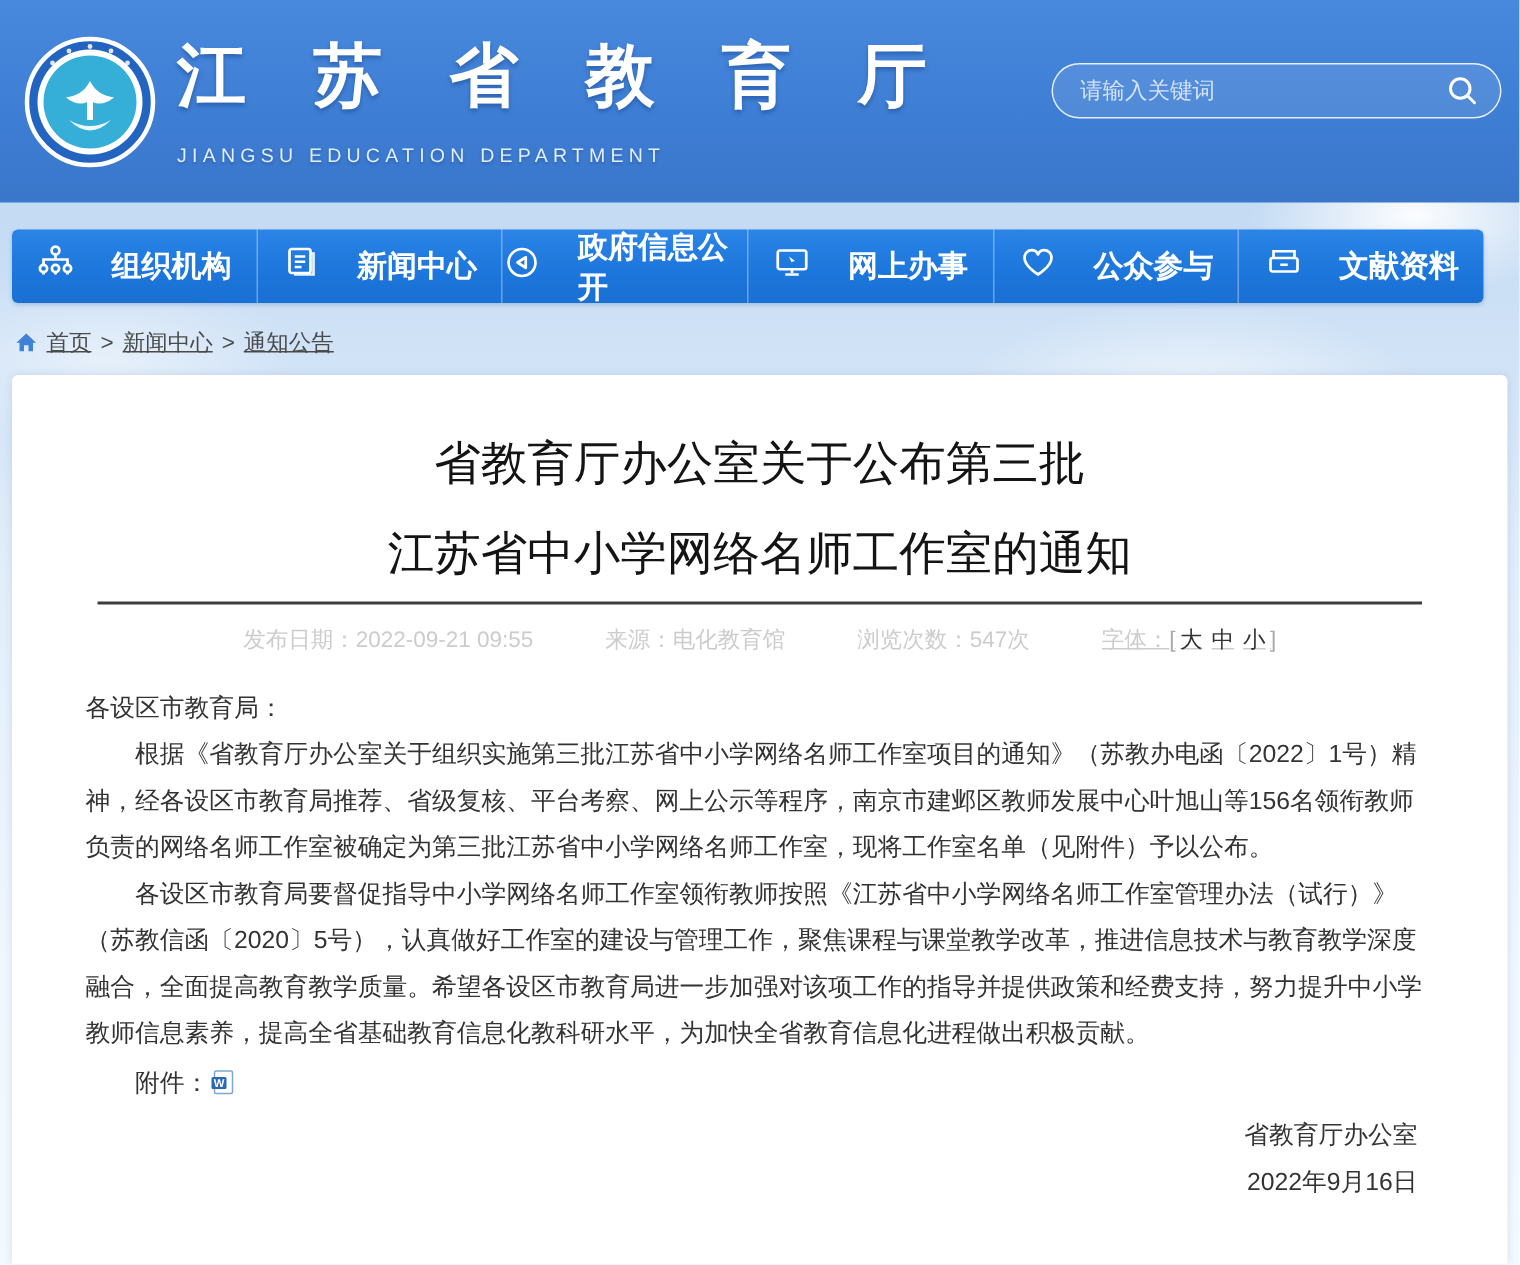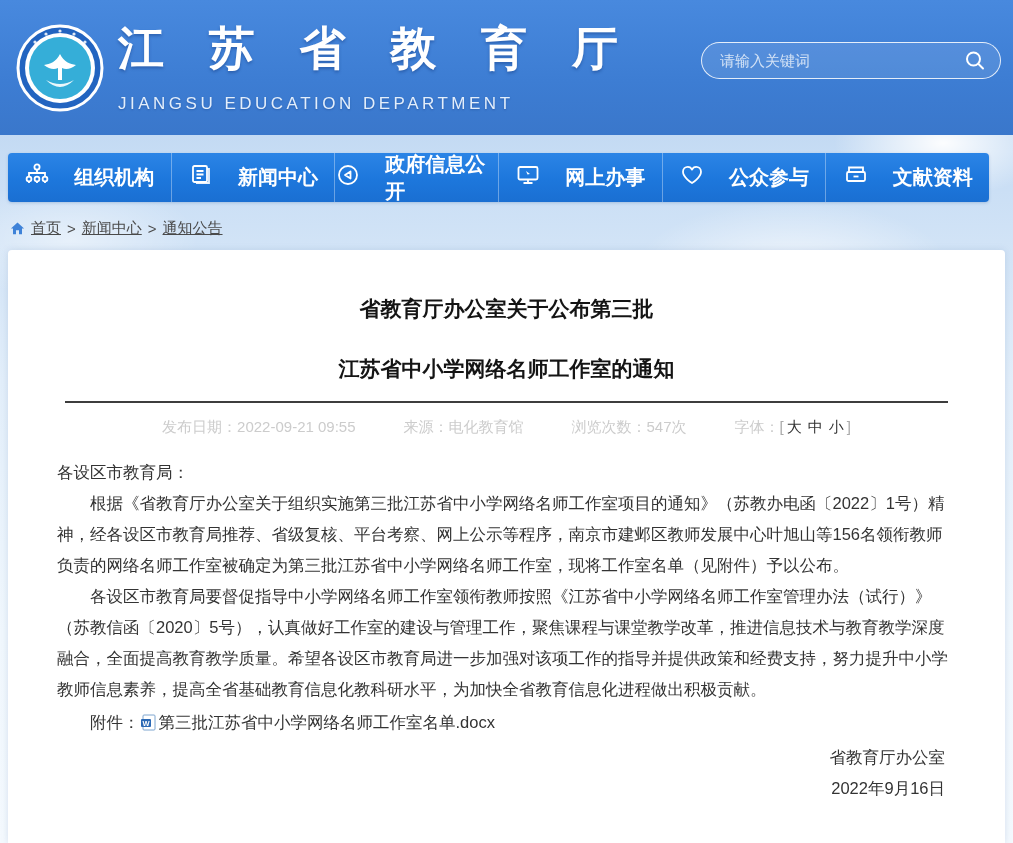--- a/index.html
+++ b/index.html
@@ -20,21 +20,21 @@
     background:linear-gradient(180deg,#4889de 0%,#3d7dd3 60%,#3a77cb 100%);
     display:flex; align-items:center;
   }
   .logo-wrap { margin-left:16px; width:88px; height:88px; flex:0 0 auto; cursor:pointer; }
   .titles { margin-left:14px; color:#fff; }
   .site-title {
     font-size:46px; font-weight:bold; letter-spacing:16px; color:#fff;
     text-shadow:0 2px 3px rgba(20,60,130,.45); line-height:52px; white-space:nowrap;
   }
   .site-subtitle {
-    font-size:17px; letter-spacing:3.5px; color:#e3eefb; margin-top:20px;
+    font-size:13px; letter-spacing:3.5px; color:#e3eefb; margin-top:20px;
     text-shadow:0 1px 2px rgba(20,60,130,.4); white-space:nowrap;
   }
   .search-box {
     position:absolute; right:12px; top:42px; width:300px; height:37px;
     border:1px solid rgba(255,255,255,.85); border-radius:19px;
     background:rgba(255,255,255,.10);
     display:flex; align-items:center; padding:0 12px 0 18px;gap:14px;
   }
   .search-input {
     flex:1; background:transparent; border:none; outline:none;
@@ -65,30 +65,30 @@
   .breadcrumb .crumb { cursor:pointer;text-decoration:underline; }
   .breadcrumb .sep { color:#4a4a4a; }
 
   
   .card {
     position:absolute; top:250px; left:8px; width:997px; height:593px;
     background:#fff; border-radius:4px 4px 0 0; overflow:hidden;
     box-shadow:0 0 6px rgba(120,150,190,.25);
   }
   .article-title { text-align:center; padding-top:44px; color:#141414; }
-  .article-title .line { font-size:21px; font-weight:700; line-height:30px; }
+  .article-title .line { font-size:31px; font-weight:400; line-height:30px; }
   .article-title .line + .line { margin-top:30px; }
   .title-rule { border:none; border-top:2px solid #3d3d3d; margin:17px 57px 0 57px; }
 
   .meta-row {
     margin-top:12px; display:flex; justify-content:center; gap:48px;
     font-size:15px; color:#ccc; line-height:24px; white-space:nowrap;
   }
   .meta-item .v { color:#ccc; }
-  .font-sizer { color:#ccc; }
+  .font-sizer { color:#ccc;text-decoration:underline; }
   .font-sizer .bracket { color:#aaa; }
   .font-sizer .sz { color:#333; cursor:pointer; margin:0 3px; }
 
   .doc-number { margin-top:30px; text-align:center; font-size:16.5px; color:#333; line-height:24px; }
 
   .body-text { margin-top:18px; padding:0 49px; font-size:16.5px; color:#333; line-height:31px; }
   .body-text p.indent { text-indent:2em; }
   .attachment { margin-top:2px; padding:0 49px; font-size:16.5px; color:#333; line-height:31px; text-indent:2em; }
   .attachment .file-link { color:#333; cursor:pointer; text-decoration:none; }
   .attachment svg { vertical-align:-3px; margin-right:3px; }
@@ -239,21 +239,21 @@
     <p>各设区市教育局：</p>
     <p class="indent">根据《省教育厅办公室关于组织实施第三批江苏省中小学网络名师工作室项目的通知》（苏教办电函〔2022〕1号）精神，经各设区市教育局推荐、省级复核、平台考察、网上公示等程序，南京市建邺区教师发展中心叶旭山等156名领衔教师负责的网络名师工作室被确定为第三批江苏省中小学网络名师工作室，现将工作室名单（见附件）予以公布。</p>
     <p class="indent">各设区市教育局要督促指导中小学网络名师工作室领衔教师按照《江苏省中小学网络名师工作室管理办法（试行）》（苏教信函〔2020〕5号），认真做好工作室的建设与管理工作，聚焦课程与课堂教学改革，推进信息技术与教育教学深度融合，全面提高教育教学质量。希望各设区市教育局进一步加强对该项工作的指导并提供政策和经费支持，努力提升中小学教师信息素养，提高全省基础教育信息化教科研水平，为加快全省教育信息化进程做出积极贡献。</p>
   </div>
 
   <div class="attachment">
     <span>附件：</span><span><svg width="16" height="17" viewBox="0 0 16 17">
       <rect x="3" y="1" width="12" height="15" rx="1" fill="#ffffff" stroke="#7fa6d0" stroke-width="1"></rect>
       <rect x="1" y="5" width="10" height="8" rx="1" fill="#2b69b5"></rect>
       <text x="6" y="11.6" font-size="7.5" font-family="Liberation Sans, sans-serif" font-weight="bold" fill="#ffffff" text-anchor="middle">W</text>
-    </svg></span><span class="file-link">第三批江苏省中小学网络名师工作室名单.docx</span>
+    </svg></span>
   </div>
 
   <div class="signature">
     <div>省教育厅办公室</div>
     <div>2022年9月16日</div>
   </div>
 
 </div>
 
 </body></html>

